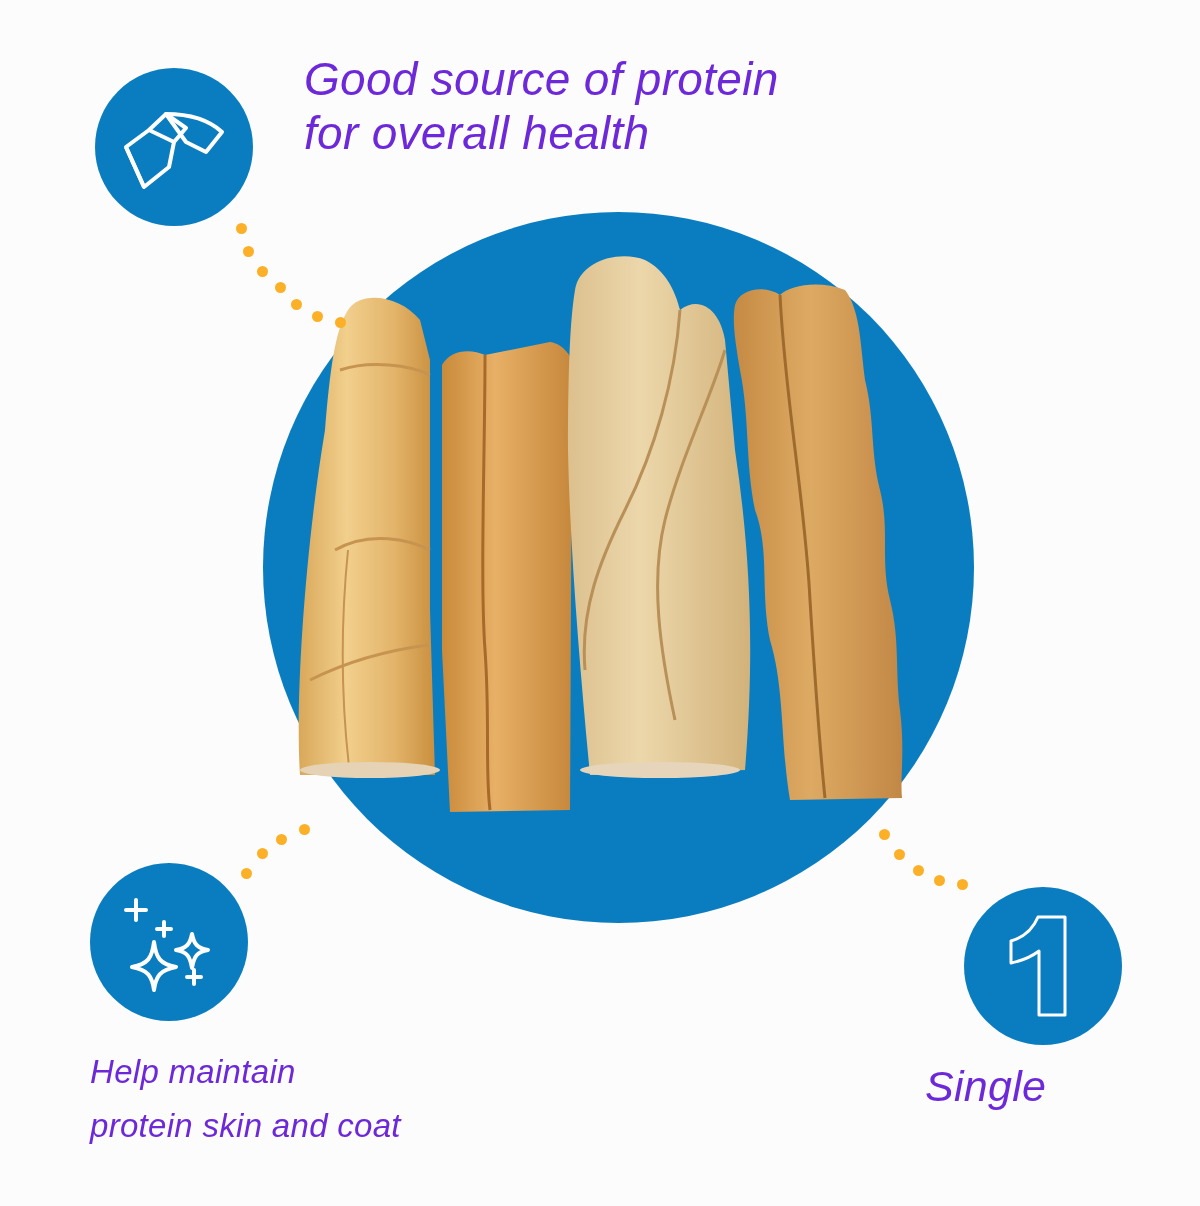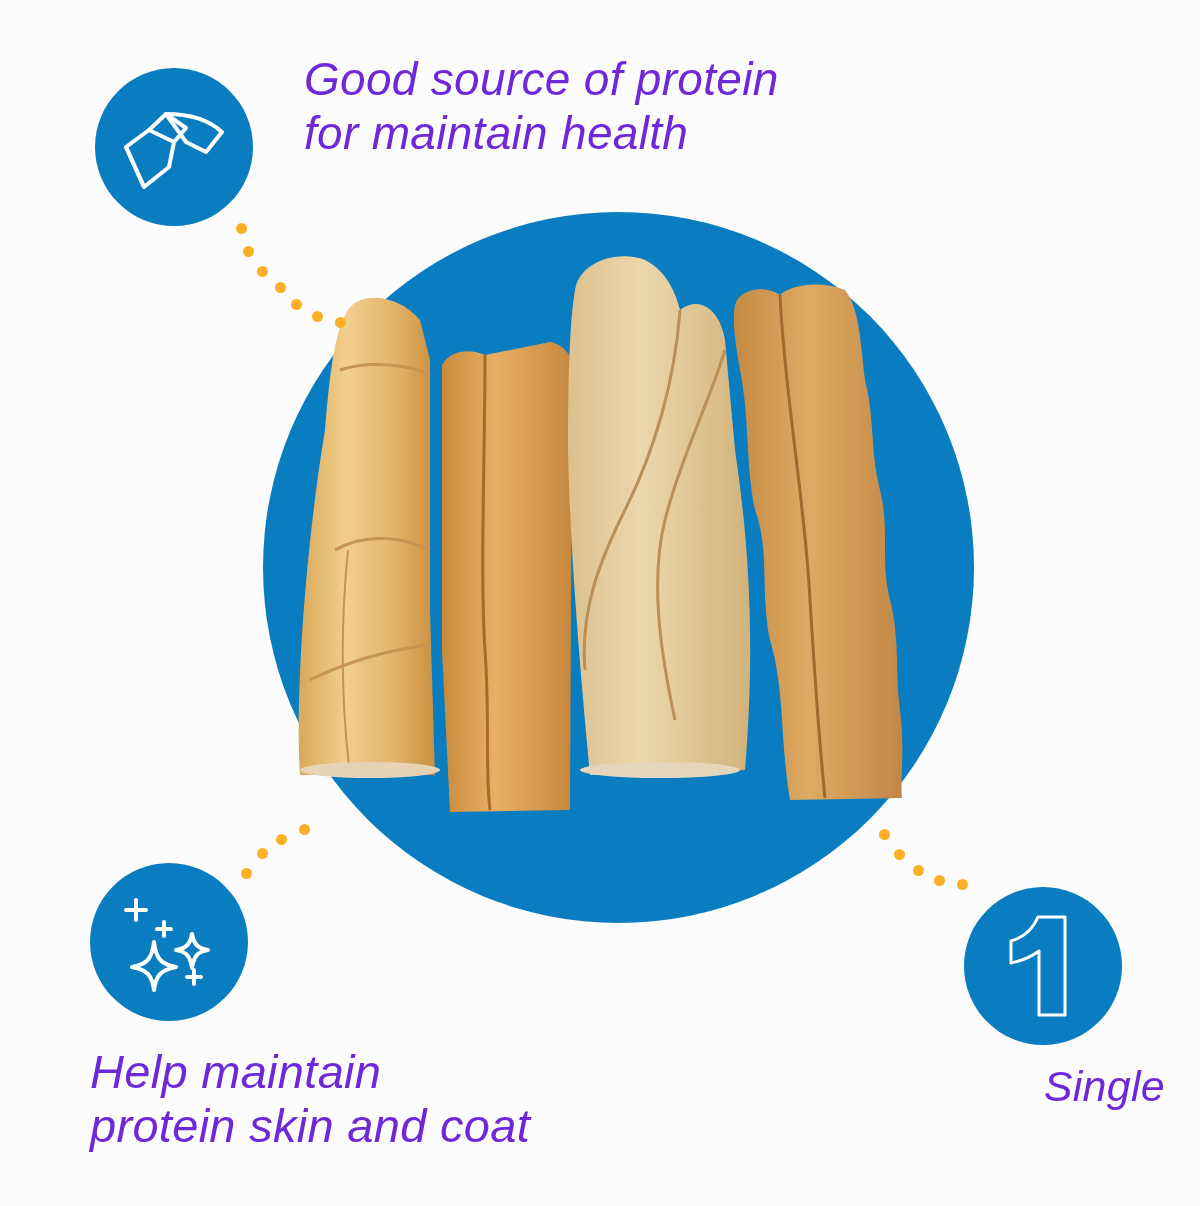--- a/index.html
+++ b/index.html
@@ -17,21 +17,21 @@
     width:158px; height:158px; border-radius:50%; background:#0a7dc0;
     display:flex; align-items:center; justify-content:center;
   }
   .icon-circle svg { display:block; }
   .dot { width:11px; height:11px; border-radius:50%; background:#fbb027; }
   .caption {
     color:#6d28d9; font-style:italic; font-size:46px; line-height:54px;
     letter-spacing:0.3px; font-weight:400;
   }
   .caption span { display:block; white-space:nowrap; }
-  .cap-center span { text-align:right; }
+  .cap-center span { text-align:left; }
   .chews { left:280px; top:250px; width:680px; height:580px; }
 </style>
 </head>
 <body>
 
 <div class="abs big-circle"></div>
 
 <div class="abs chews">
   <svg width="680" height="580" viewBox="0 0 680 580">
     <defs>
@@ -89,21 +89,21 @@
 <div class="abs icon-circle" style="left:95px; top:68px;">
   <svg width="120" height="110" viewBox="0 0 120 110">
     <path d="M12 55 L 35 38 L 60 50 L 55 75 L 30 95 Z" fill="none" stroke="#fff" stroke-width="4" stroke-linejoin="round"></path>
     <path d="M35 38 L 52 22 L 72 36 L 60 50" fill="none" stroke="#fff" stroke-width="4" stroke-linejoin="round"></path>
     <path d="M52 22 C 75 22, 95 28, 108 40 L 92 60 L 72 50 Z" fill="none" stroke="#fff" stroke-width="4" stroke-linejoin="round"></path>
     <path d="M12 55 L 30 95" fill="none" stroke="#fff" stroke-width="4"></path>
   </svg>
 </div>
 <div class="abs caption" style="left:304px; top:52px;">
   <span>Good source of protein</span>
-  <span>for maintain health</span>
+  <span>for overall health</span>
 </div>
 
 <div class="abs dot" style="left:236px; top:223px;"></div>
 <div class="abs dot" style="left:243px; top:246px;"></div>
 <div class="abs dot" style="left:257px; top:266px;"></div>
 <div class="abs dot" style="left:275px; top:282px;"></div>
 <div class="abs dot" style="left:291px; top:299px;"></div>
 <div class="abs dot" style="left:312px; top:311px;"></div>
 <div class="abs dot" style="left:335px; top:317px;"></div>
 
@@ -111,21 +111,21 @@
   <svg width="110" height="100" viewBox="0 0 110 100">
     <g stroke="#fff" stroke-width="4" stroke-linecap="round" fill="none">
       <path d="M22 8 V 28 M12 18 H 32"></path>
       <path d="M50 30 V 44 M43 37 H 57"></path>
       <path d="M80 78 V 92 M73 85 H 87"></path>
       <path d="M40 50 C 42 66, 46 72, 62 75 C 46 78, 42 84, 40 98 C 38 84, 34 78, 18 75 C 34 72, 38 66, 40 50 Z" stroke-linejoin="round"></path>
       <path d="M78 42 C 80 52, 83 56, 94 58 C 83 60, 80 64, 78 76 C 76 64, 73 60, 62 58 C 73 56, 76 52, 78 42 Z" stroke-linejoin="round"></path>
     </g>
   </svg>
 </div>
-<div class="abs caption" style="left:90px; top:1045px; font-size:47px;">
+<div class="abs caption" style="left:90px; top:1045px; font-size:33px;">
   <span>Help maintain</span>
   <span>protein skin and coat</span>
 </div>
 
 <div class="abs dot" style="left:241px; top:868px;"></div>
 <div class="abs dot" style="left:257px; top:848px;"></div>
 <div class="abs dot" style="left:276px; top:834px;"></div>
 <div class="abs dot" style="left:299px; top:824px;"></div>
 
 <div class="abs icon-circle" style="left:964px; top:887px;">

